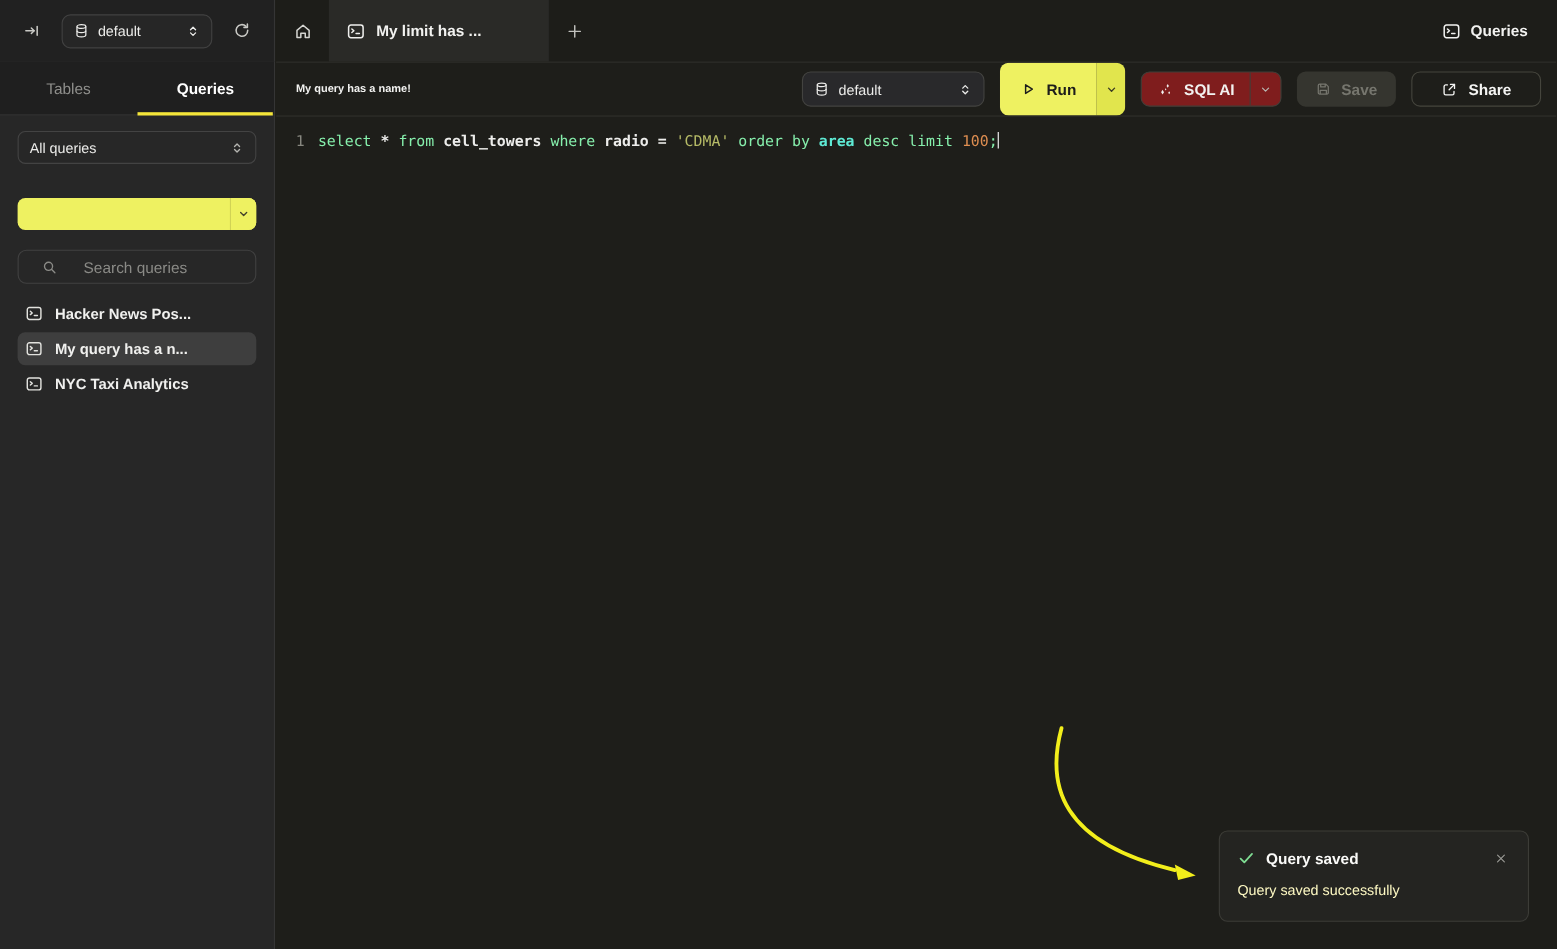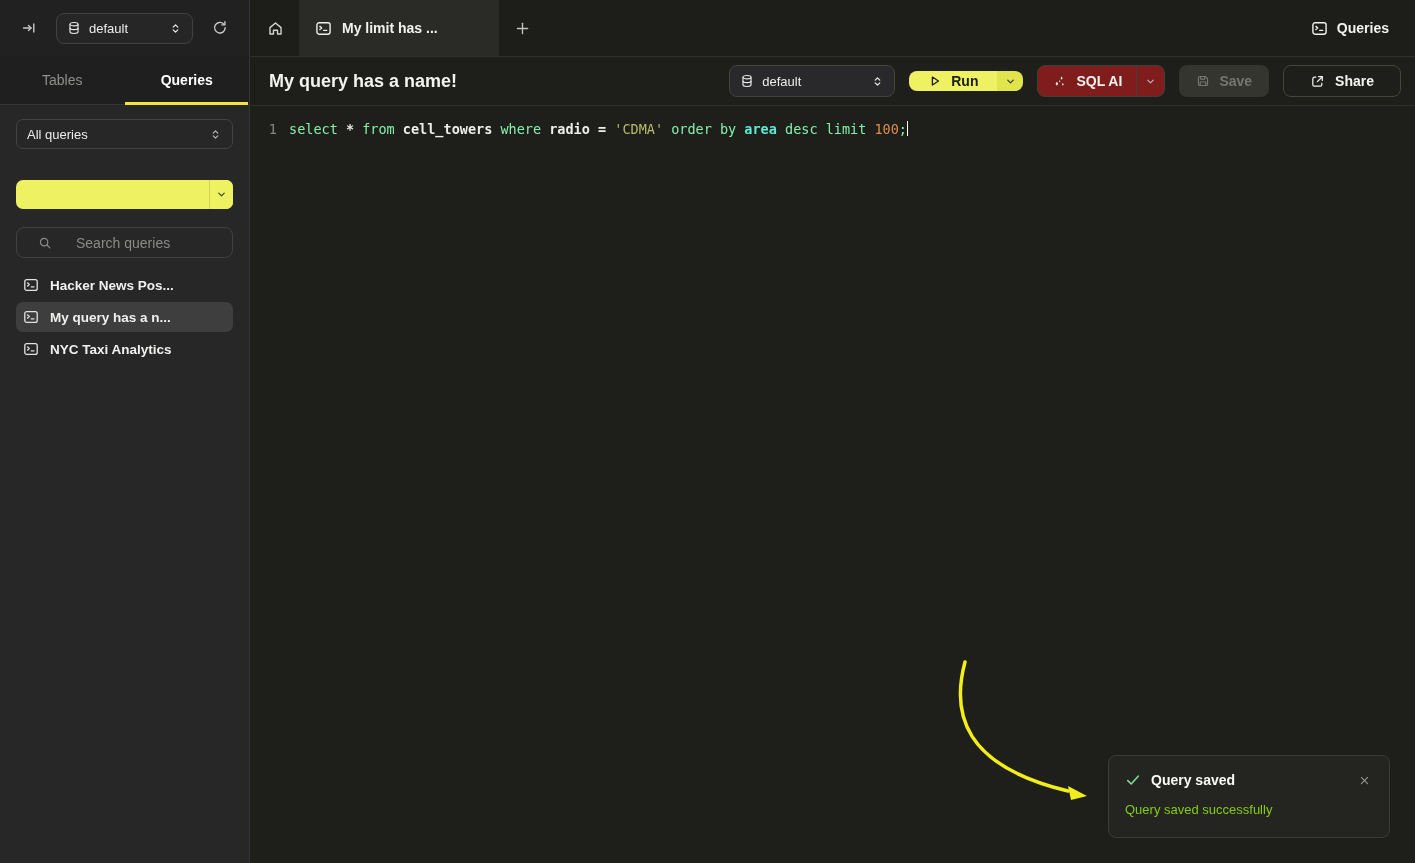--- a/index.html
+++ b/index.html
@@ -99,24 +99,24 @@
   .query-item.selected { background:#3e3e3e; }
   .query-item .q-label { font-size:13.5px; font-weight:700; white-space:nowrap; overflow:hidden; }
   .query-item .q-icon { color:#e2e2de; flex:none; }
 
   
   .main-header {
     position:absolute; left:251px; right:0; top:57px; height:49px;
     border-bottom:1px solid #30302b;
     display:flex; align-items:center; padding:0 14px 0 18px; gap:14px;
   }
-  .doc-title { flex:1; font-size:18px; font-weight:600; color:#f2f2f0; }
+  .doc-title { flex:1; font-size:10px; font-weight:600; color:#f2f2f0; }
   .main-header .select-box { width:166px; height:32px; background:#29292b; border-color:#434340; }
 
-  .run-btn { height:20px; border-radius:8px; overflow:hidden; display:flex; cursor:pointer; flex:none;justify-content:center; }
+  .run-btn { height:48px; border-radius:8px; overflow:hidden; display:flex; cursor:pointer; flex:none;justify-content:center; }
   .run-main {
     display:flex; align-items:center; gap:9px; padding:0 19px;
     background:#eef161; color:#1d1d1b; font-size:14px; font-weight:600;
   }
   .run-chevron { width:26px; background:#e1e54d; display:flex; align-items:center; justify-content:center; color:#3c3c22; }
 
   .sqlai-btn {
     height:32px; border:1px solid #413f39; border-radius:8px; background:#7f1d1d;
     display:flex; align-items:stretch; cursor:pointer; flex:none;
   }
@@ -157,21 +157,21 @@
   
   .toast {
     position:absolute; right:25px; bottom:25px; width:282px; height:83px;
     background:#242421; border:1px solid #3c3c37; border-radius:8px;
     padding:15px 16px 0 16px;
   }
   .toast-header { display:flex; align-items:center; gap:10px; }
   .toast-title { font-size:14px; font-weight:700; color:#fafaf8; flex:1; }
   .toast-check { color:#7fdd93; flex:none; }
   .toast-close { color:#9b9b96; cursor:pointer; width:18px; height:18px; display:flex; align-items:center; justify-content:center; }
-  .toast-message { margin-top:13px; font-size:13px; color:#84cc16; }
+  .toast-message { margin-top:13px; font-size:13px; color:#fef9c3; }
 
   
   .arrow-overlay { position:absolute; inset:0; pointer-events:none; }
 </style>
 </head>
 <body>
 
 <div class="topbar-left">
   <div class="icon-btn">
     <span>

